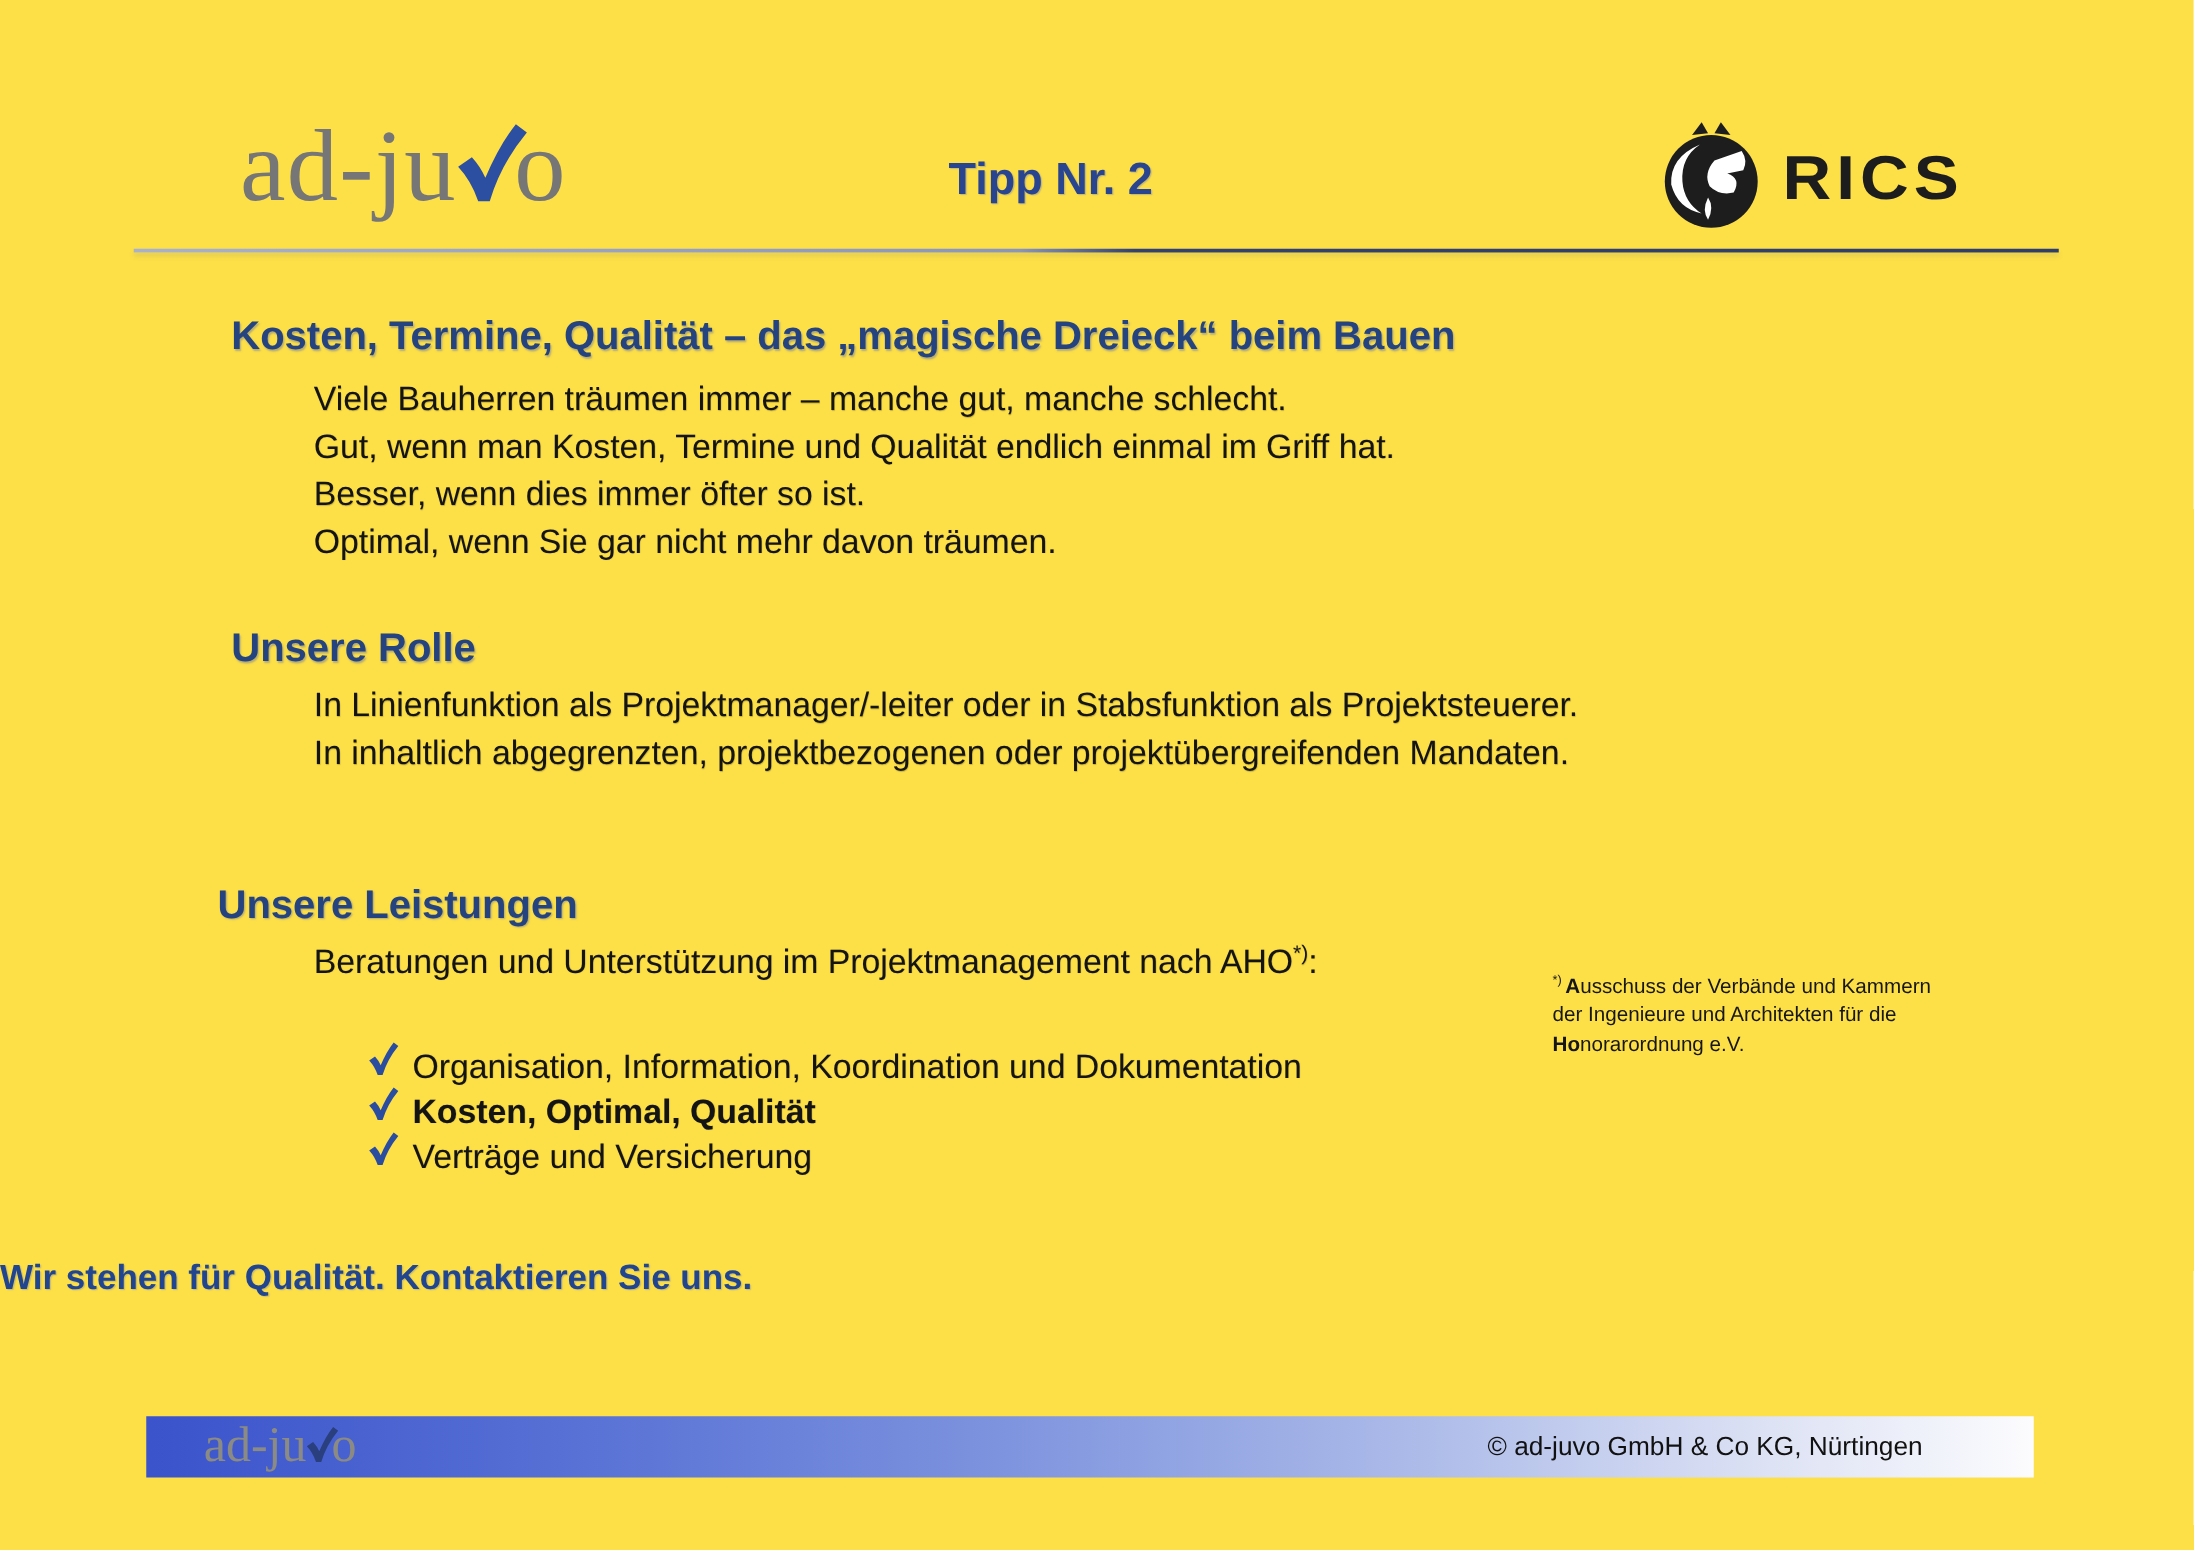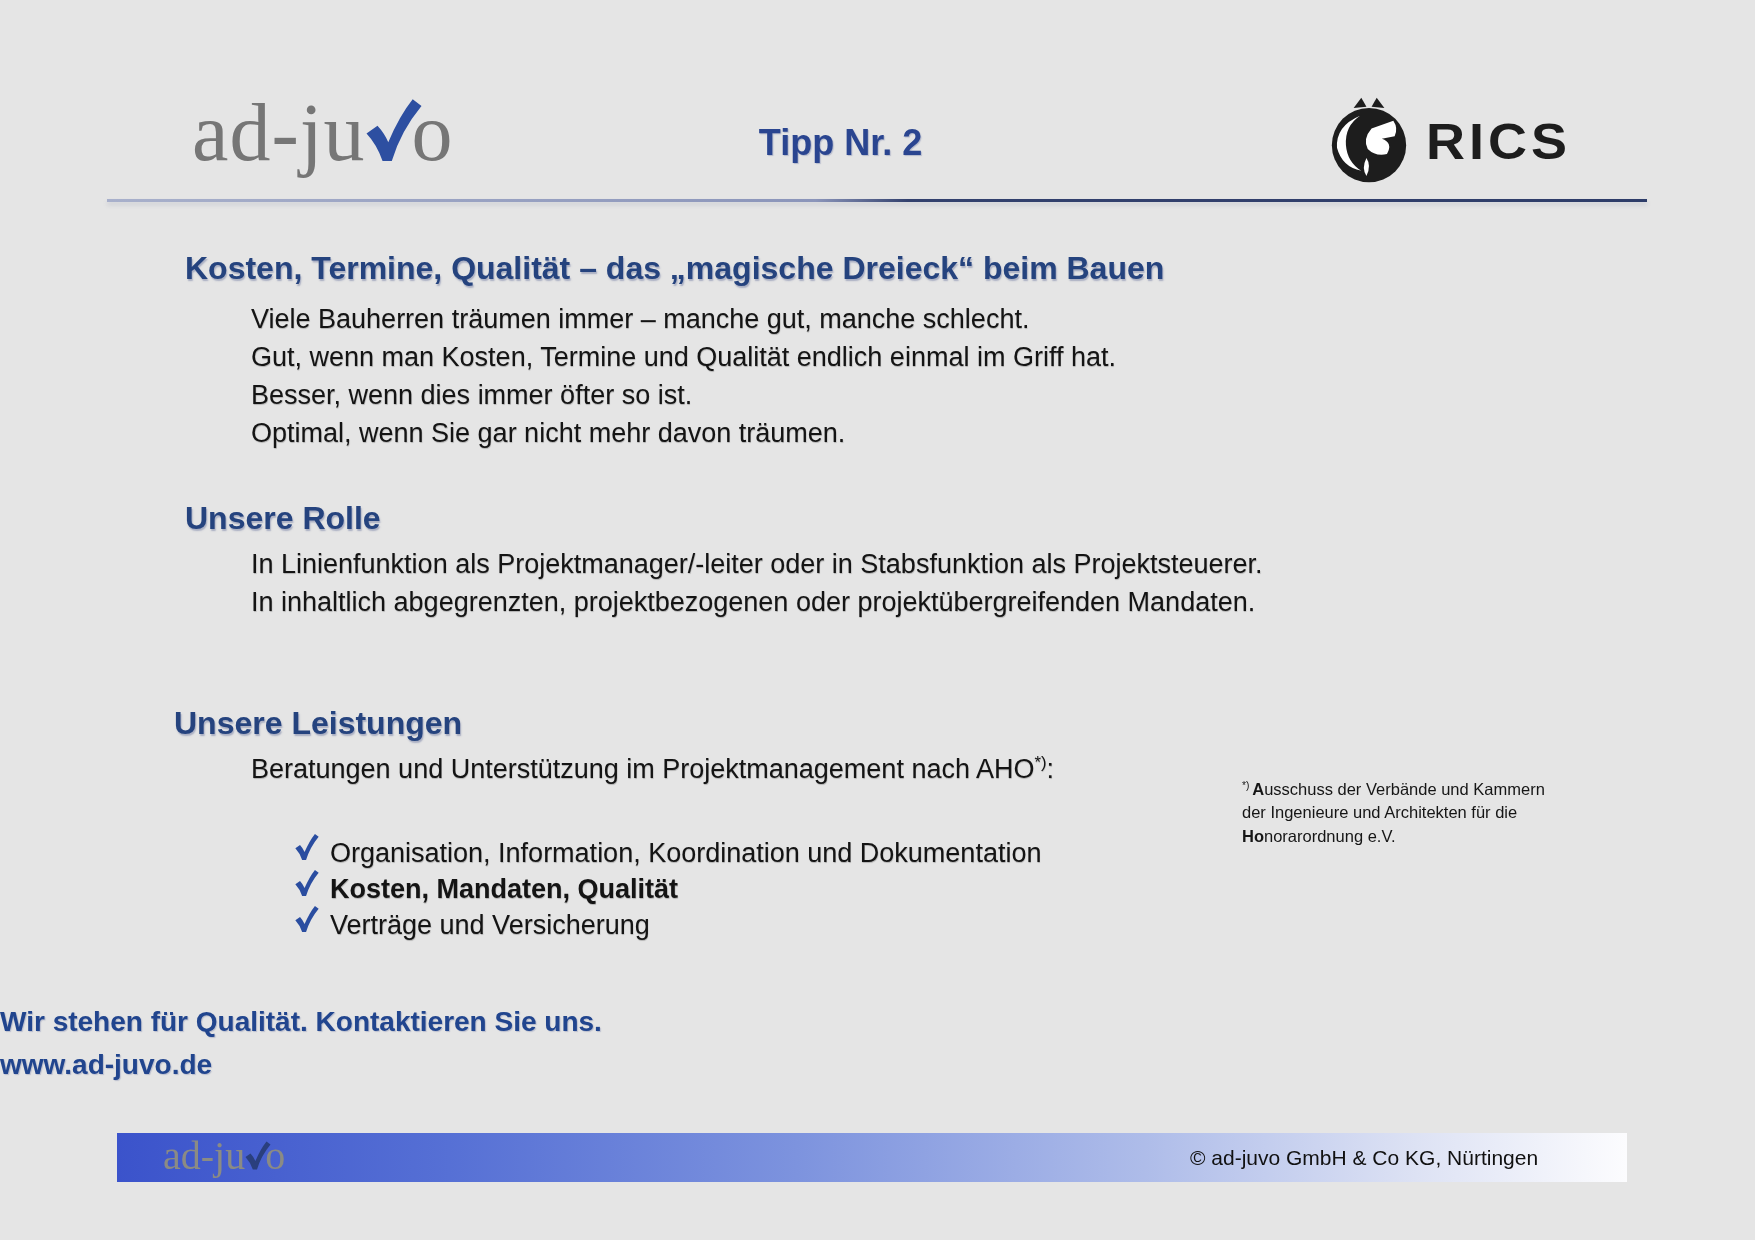--- a/index.html
+++ b/index.html
@@ -1,19 +1,19 @@
 <!DOCTYPE html>
 <html><head>
 <meta charset="utf-8">
 <style>
   html,body{margin:0;padding:0;background:#fff;}
   .page{
     position:relative;
     width:1755px;height:1240px;
-    background:#e5e5e5;
+    background:#fde047;
     font-family:"Liberation Sans", sans-serif;
     color:#141414;
     overflow:hidden;
   }
   
   .brand-logo{
     position:absolute;left:192px;top:92px;
     font-family:"Liberation Serif", serif;
     font-size:82px;line-height:1;
     color:#767676;letter-spacing:1px;
@@ -158,35 +158,34 @@
           </svg>
       </span>
       <span>Organisation, Information, Koordination und Dokumentation</span>
     </div>
     <div class="check-item bold">
       <span class="check-glyph">
         <svg width="28" height="31" viewBox="0 0 30 32">
             <path d="M2.5 18 L7.5 14.5 Q10.7 18 12.4 22 Q17.5 10 23.5 2.5 L27.5 5.5 Q18 17 14 30.5 L9.8 30.5 Q7.2 23 2.5 18 Z" fill="#2a4da0"></path>
           </svg>
       </span>
-      <span>Kosten, Mandaten, Qualität</span>
+      <span>Kosten, Optimal, Qualität</span>
     </div>
     <div class="check-item">
       <span class="check-glyph">
         <svg width="28" height="31" viewBox="0 0 30 32">
             <path d="M2.5 18 L7.5 14.5 Q10.7 18 12.4 22 Q17.5 10 23.5 2.5 L27.5 5.5 Q18 17 14 30.5 L9.8 30.5 Q7.2 23 2.5 18 Z" fill="#2a4da0"></path>
           </svg>
       </span>
       <span>Verträge und Versicherung</span>
     </div>
   </div>
 
   <div class="cta">
     <div>Wir stehen für Qualität. Kontaktieren Sie uns.</div>
-    <div>www.ad-juvo.de</div>
   </div>
 
   <div class="footer-bar">
     <div class="footer-logo">
       <span>ad-ju</span>
       <span class="logo-check">
         <svg width="30" height="34" viewBox="0 0 30 32">
             <path d="M2.5 18 L7.5 14.5 Q10.7 18 12.4 22 Q17.5 10 23.5 2.5 L27.5 5.5 Q18 17 14 30.5 L9.8 30.5 Q7.2 23 2.5 18 Z" fill="#2a3f7d"></path>
           </svg>
       </span>

